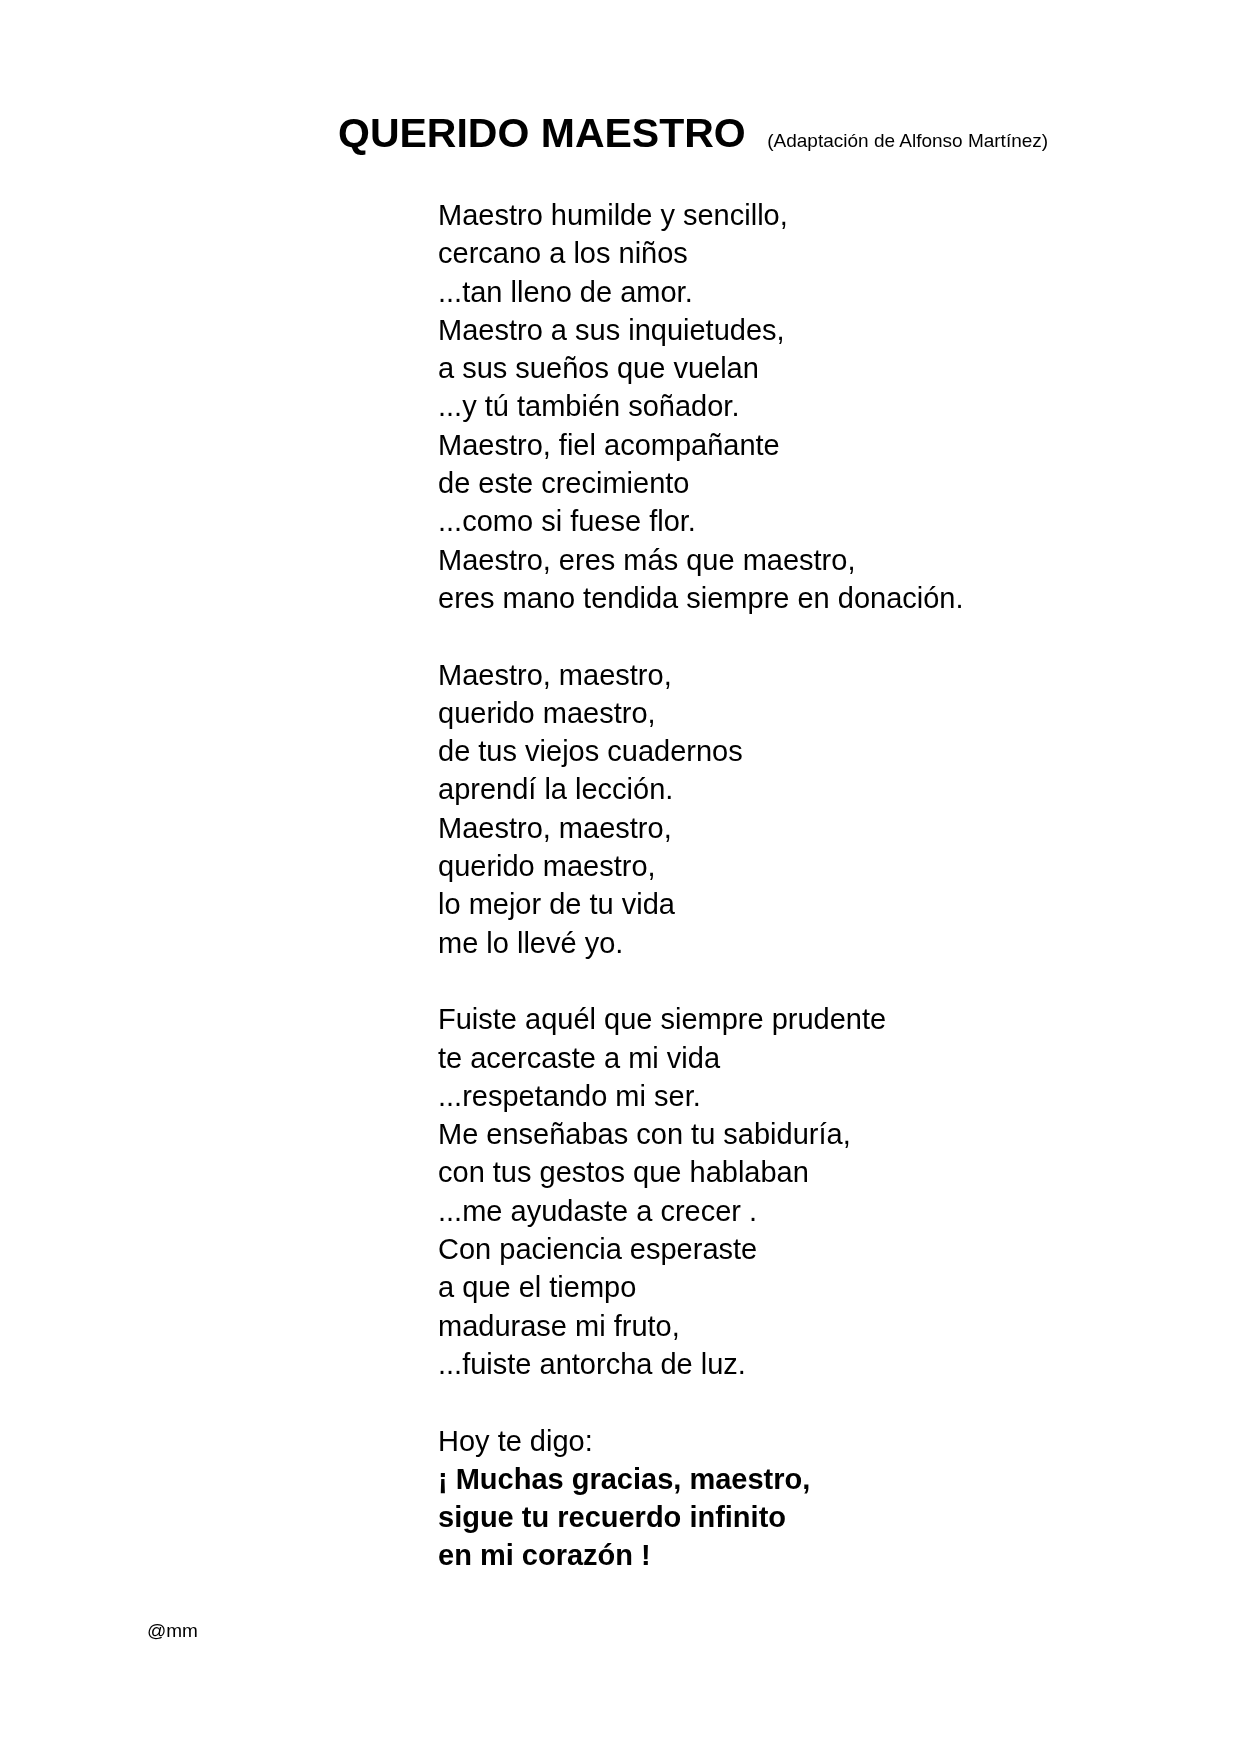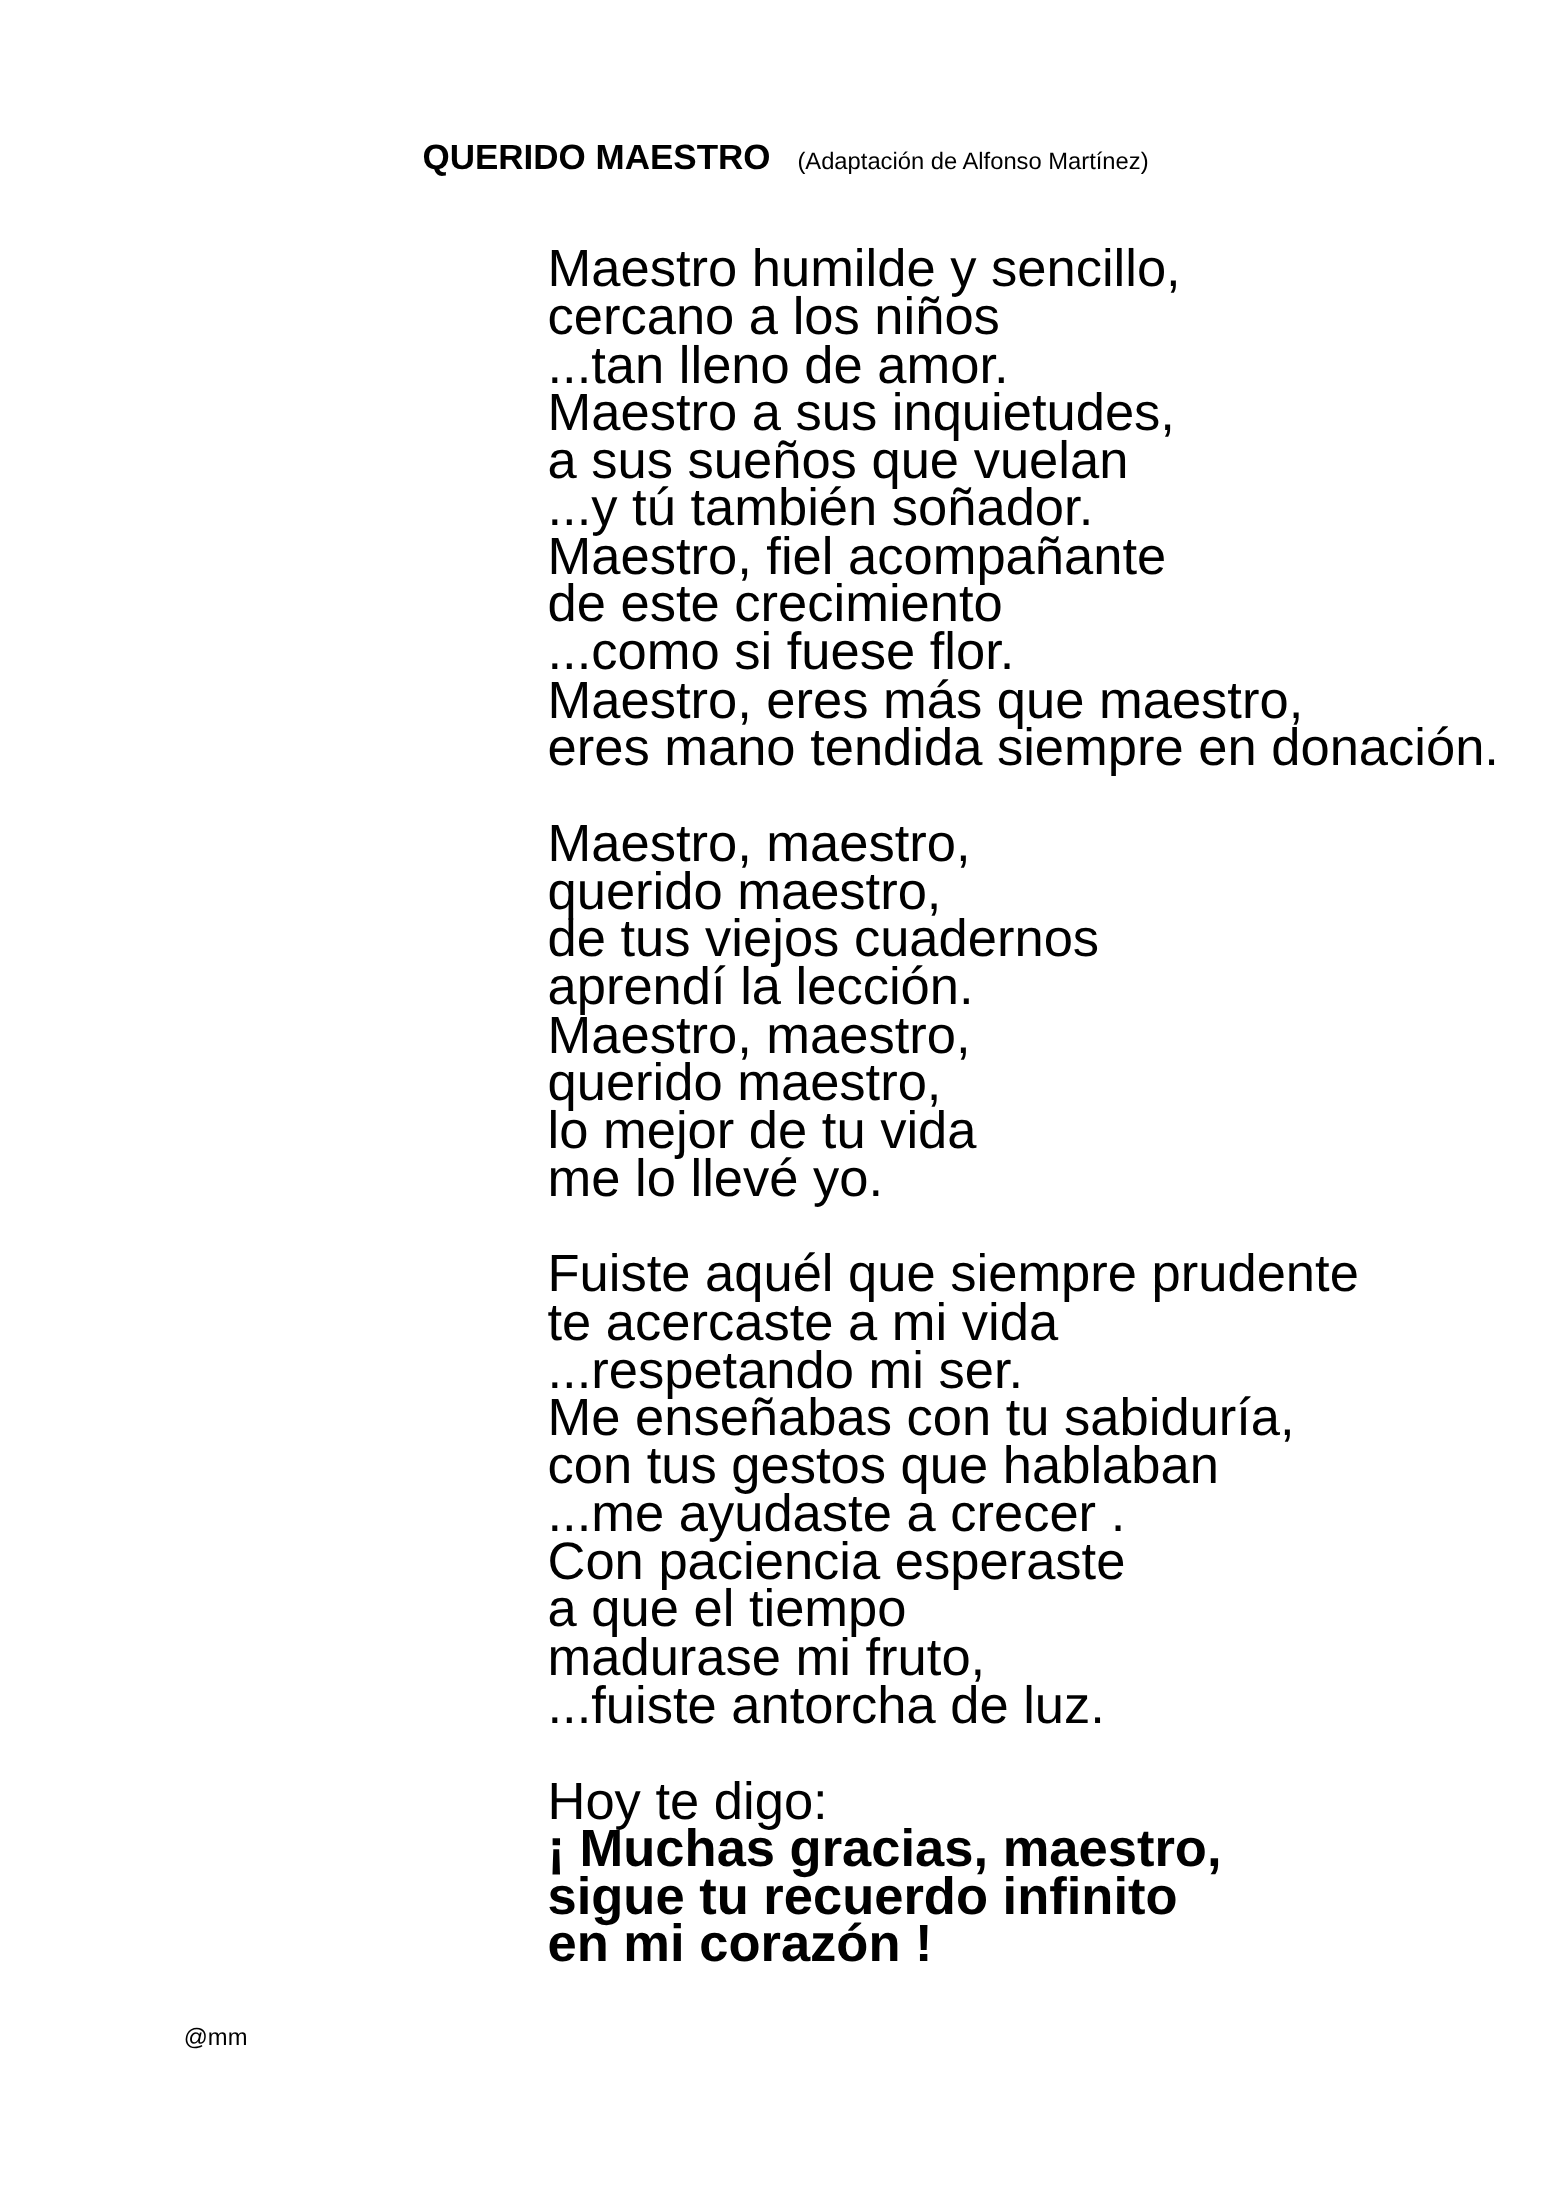--- a/index.html
+++ b/index.html
@@ -1,20 +1,20 @@
 <!DOCTYPE html>
 <html><head>
   <meta charset="utf-8">
   <style>
     html, body { margin: 0; padding: 0; background: #ffffff; }
     body { width: 1241px; height: 1754px; position: relative; overflow: hidden; color: #000; font-family: "Liberation Sans", sans-serif; }
     .title-row { position: absolute; left: 338px; top: 110px; white-space: nowrap; }
-    .title { font-weight: bold; font-size: 28px; letter-spacing: 0px; text-align: center; }
+    .title { font-weight: bold; font-size: 41px; letter-spacing: 0px; text-align: center; }
     .subtitle { font-size: 19px; margin-left: 17px; }
-    .poem { position: absolute; left: 438px; top: 196px; font-size: 42px; line-height: 38.3px; }
+    .poem { position: absolute; left: 438px; top: 196px; font-size: 29px; line-height: 38.3px; }
     .stanza { margin: 0 0 38.3px 0; }
     .line { display: block; white-space: nowrap; }
     .bold { font-weight: bold; }
     .footer { position: absolute; left: 147px; top: 1620px; font-size: 19px; text-align: center; }
   </style>
 </head>
 <body>
 
 <div class="title-row">
   <span class="title">QUERIDO MAESTRO</span>

